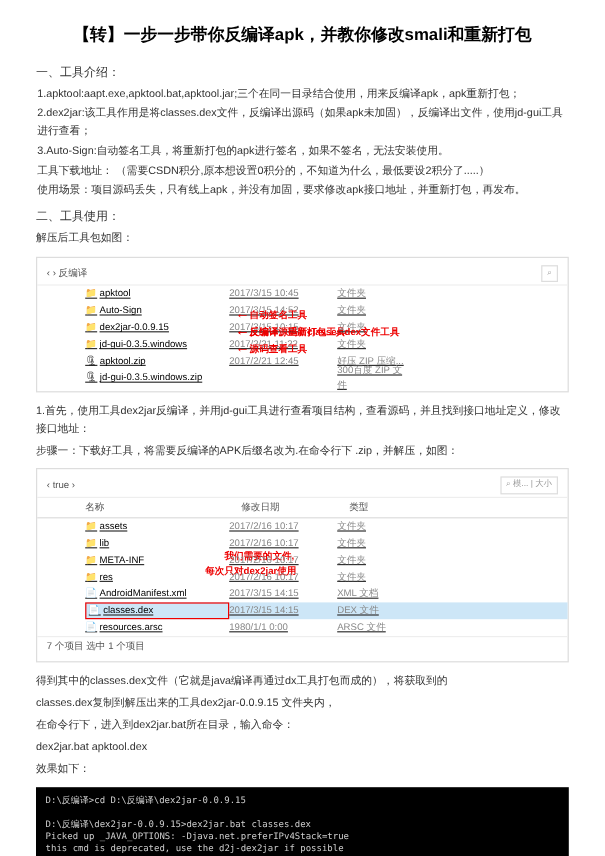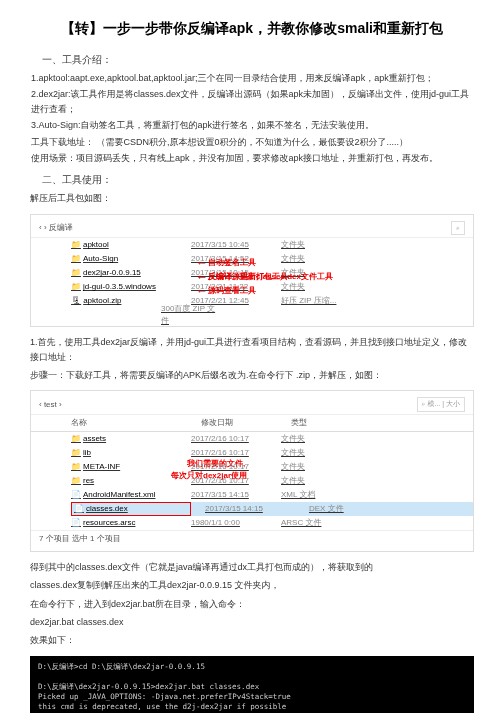--- a/index.html
+++ b/index.html
@@ -1,35 +1,35 @@
 <!DOCTYPE html>
 <html><head>
 <meta charset="utf-8">
 <style>
   * { margin: 0; padding: 0; box-sizing: border-box; }
   body { font-family: "Microsoft YaHei", SimSun, Arial, sans-serif; font-size: 10px; color: #333; background: #fff; width: 504px; padding: 20px 30px; }
   .title { font-size: 14px; font-weight: bold; text-align: center; margin-bottom: 15px; color: #000; }
-  .section { font-size: 10px; color: #333; margin: 8px 12px 4px; }
+  .section { font-size: 10px; color: #333; margin: 8px 0 4px; }
   .para { font-size: 9px; color: #333; line-height: 1.6; margin: 4px 0; }
   .item { font-size: 9px; color: #333; line-height: 1.6; margin: 2px 1px; }
   .figwrap { margin: 8px 0; }
   .explorer { border: 1px solid #ddd; background: #fff; font-size: 8px; line-height: 1.5; padding: 4px 0 4px 0; width: 100%; position: relative; }
   .crumb { font-size: 8px; padding: 2px 8px; color: #555; border-bottom: 1px solid #eee; display: flex; justify-content: space-between; align-items: center; }
   .crumb .search { color: #999; border: 1px solid #ddd; padding: 1px 4px; font-size: 7px; }
   .filelist { padding-left: 40px; }
   .row { display: flex; align-items: center; height: 14px; position: relative; text-decoration: underline; }
   .fname { width: 120px; color: #000; position: relative; }
   .fdate { width: 90px; color: #888; }
   .ftype { width: 60px; color: #888; }
   .folder-ico::before { content: "📁"; font-size: 8px; margin-right: 2px; }
   .file-ico::before { content: "📄"; font-size: 8px; margin-right: 2px; }
   .zip-ico::before { content: "🗜"; font-size: 8px; margin-right: 2px; }
   .redlabel { position: absolute; color: #e00; font-size: 8px; font-weight: bold; white-space: nowrap; }
   .arrow-r { color: #e00; font-size: 12px; }
-  .selrow { background: #cde6f7; gap: 14px; }
+  .selrow { background: #cde6f7; }
   .boxred { border: 1px solid #e00; padding: 0 2px; }
   .cmd { background: #000; color: #ccc; font-family: Consolas, monospace; font-size: 7.5px; padding: 6px 8px; line-height: 1.35; white-space: pre-wrap; width: 100%; }
   .hdr { display: flex; font-size: 8px; color: #555; border-bottom: 1px solid #ddd; padding: 2px 0 2px 40px; }
   .hdr span:nth-child(1){width:120px;} .hdr span:nth-child(2){width:90px;margin-left:10px;} .hdr span:nth-child(3){width:60px;} .hdr span:nth-child(4){width:60px;text-align:right;}
 </style>
 </head>
 <body>
 
 <div class="title">【转】一步一步带你反编译apk，并教你修改smali和重新打包</div>
 
@@ -72,34 +72,35 @@
         <span class="redlabel" style="left:125px;top:0;"><span class="arrow-r">←</span><span>源码查看工具</span></span>
         <span class="fdate">2017/2/21 11:22</span>
         <span class="ftype">文件夹</span>
       </div>
       <div class="row">
         <span class="fname zip-ico">apktool.zip</span>
         <span class="fdate">2017/2/21 12:45</span>
         <span class="ftype">好压 ZIP 压缩...</span>
       </div>
       <div class="row">
+        <span class="fname zip-ico">jd-gui-0.3.5.windows.zip</span>
         <span class="fdate"></span>
         <span class="ftype">300百度 ZIP 文件</span>
       </div>
     </div>
   </div>
 </div>
 
 <div class="para">1.首先，使用工具dex2jar反编译，并用jd-gui工具进行查看项目结构，查看源码，并且找到接口地址定义，修改接口地址：</div>
 <div class="para">步骤一：下载好工具，将需要反编译的APK后缀名改为.在命令行下 .zip，并解压，如图：</div>
 
 <div class="figwrap">
   <div class="explorer">
     <div class="crumb">
-      <span>‹ test ›</span>
+      <span>‹ true ›</span>
       <span class="search">⌕ 模... | 大小</span>
     </div>
     <div class="hdr">
       <span>名称</span>
         <span>修改日期</span>
         <span>类型</span>
         <span></span>
     </div>
     <div class="filelist" style="position:relative;">
       <span class="redlabel" style="left:140px;top:26px;padding-left:16px;">我们需要的文件,</span>
@@ -140,21 +141,21 @@
           <span class="ftype">ARSC 文件</span>
         </div>
     </div>
     <div class="crumb" style="border-top:1px solid #eee;border-bottom:none;">7 个项目  选中 1 个项目</div>
   </div>
 </div>
 
 <div class="para">得到其中的classes.dex文件（它就是java编译再通过dx工具打包而成的），将获取到的</div>
 <div class="para">classes.dex复制到解压出来的工具dex2jar-0.0.9.15 文件夹内，</div>
 <div class="para">在命令行下，进入到dex2jar.bat所在目录，输入命令：</div>
-<div class="para">dex2jar.bat   classes.dex</div>
+<div class="para">dex2jar.bat   apktool.dex</div>
 <div class="para">效果如下：</div>
 
 <div class="figwrap">
 <div class="cmd"><span>D:\反编译&gt;cd D:\反编译\dex2jar-0.0.9.15</span>
 
 <span>D:\反编译\dex2jar-0.0.9.15&gt;dex2jar.bat classes.dex</span>
 <span>Picked up _JAVA_OPTIONS: -Djava.net.preferIPv4Stack=true</span>
 <span>this cmd is deprecated, use the d2j-dex2jar if possible</span>
 <span>dex2jar version: translator-0.0.9.15</span>
 

